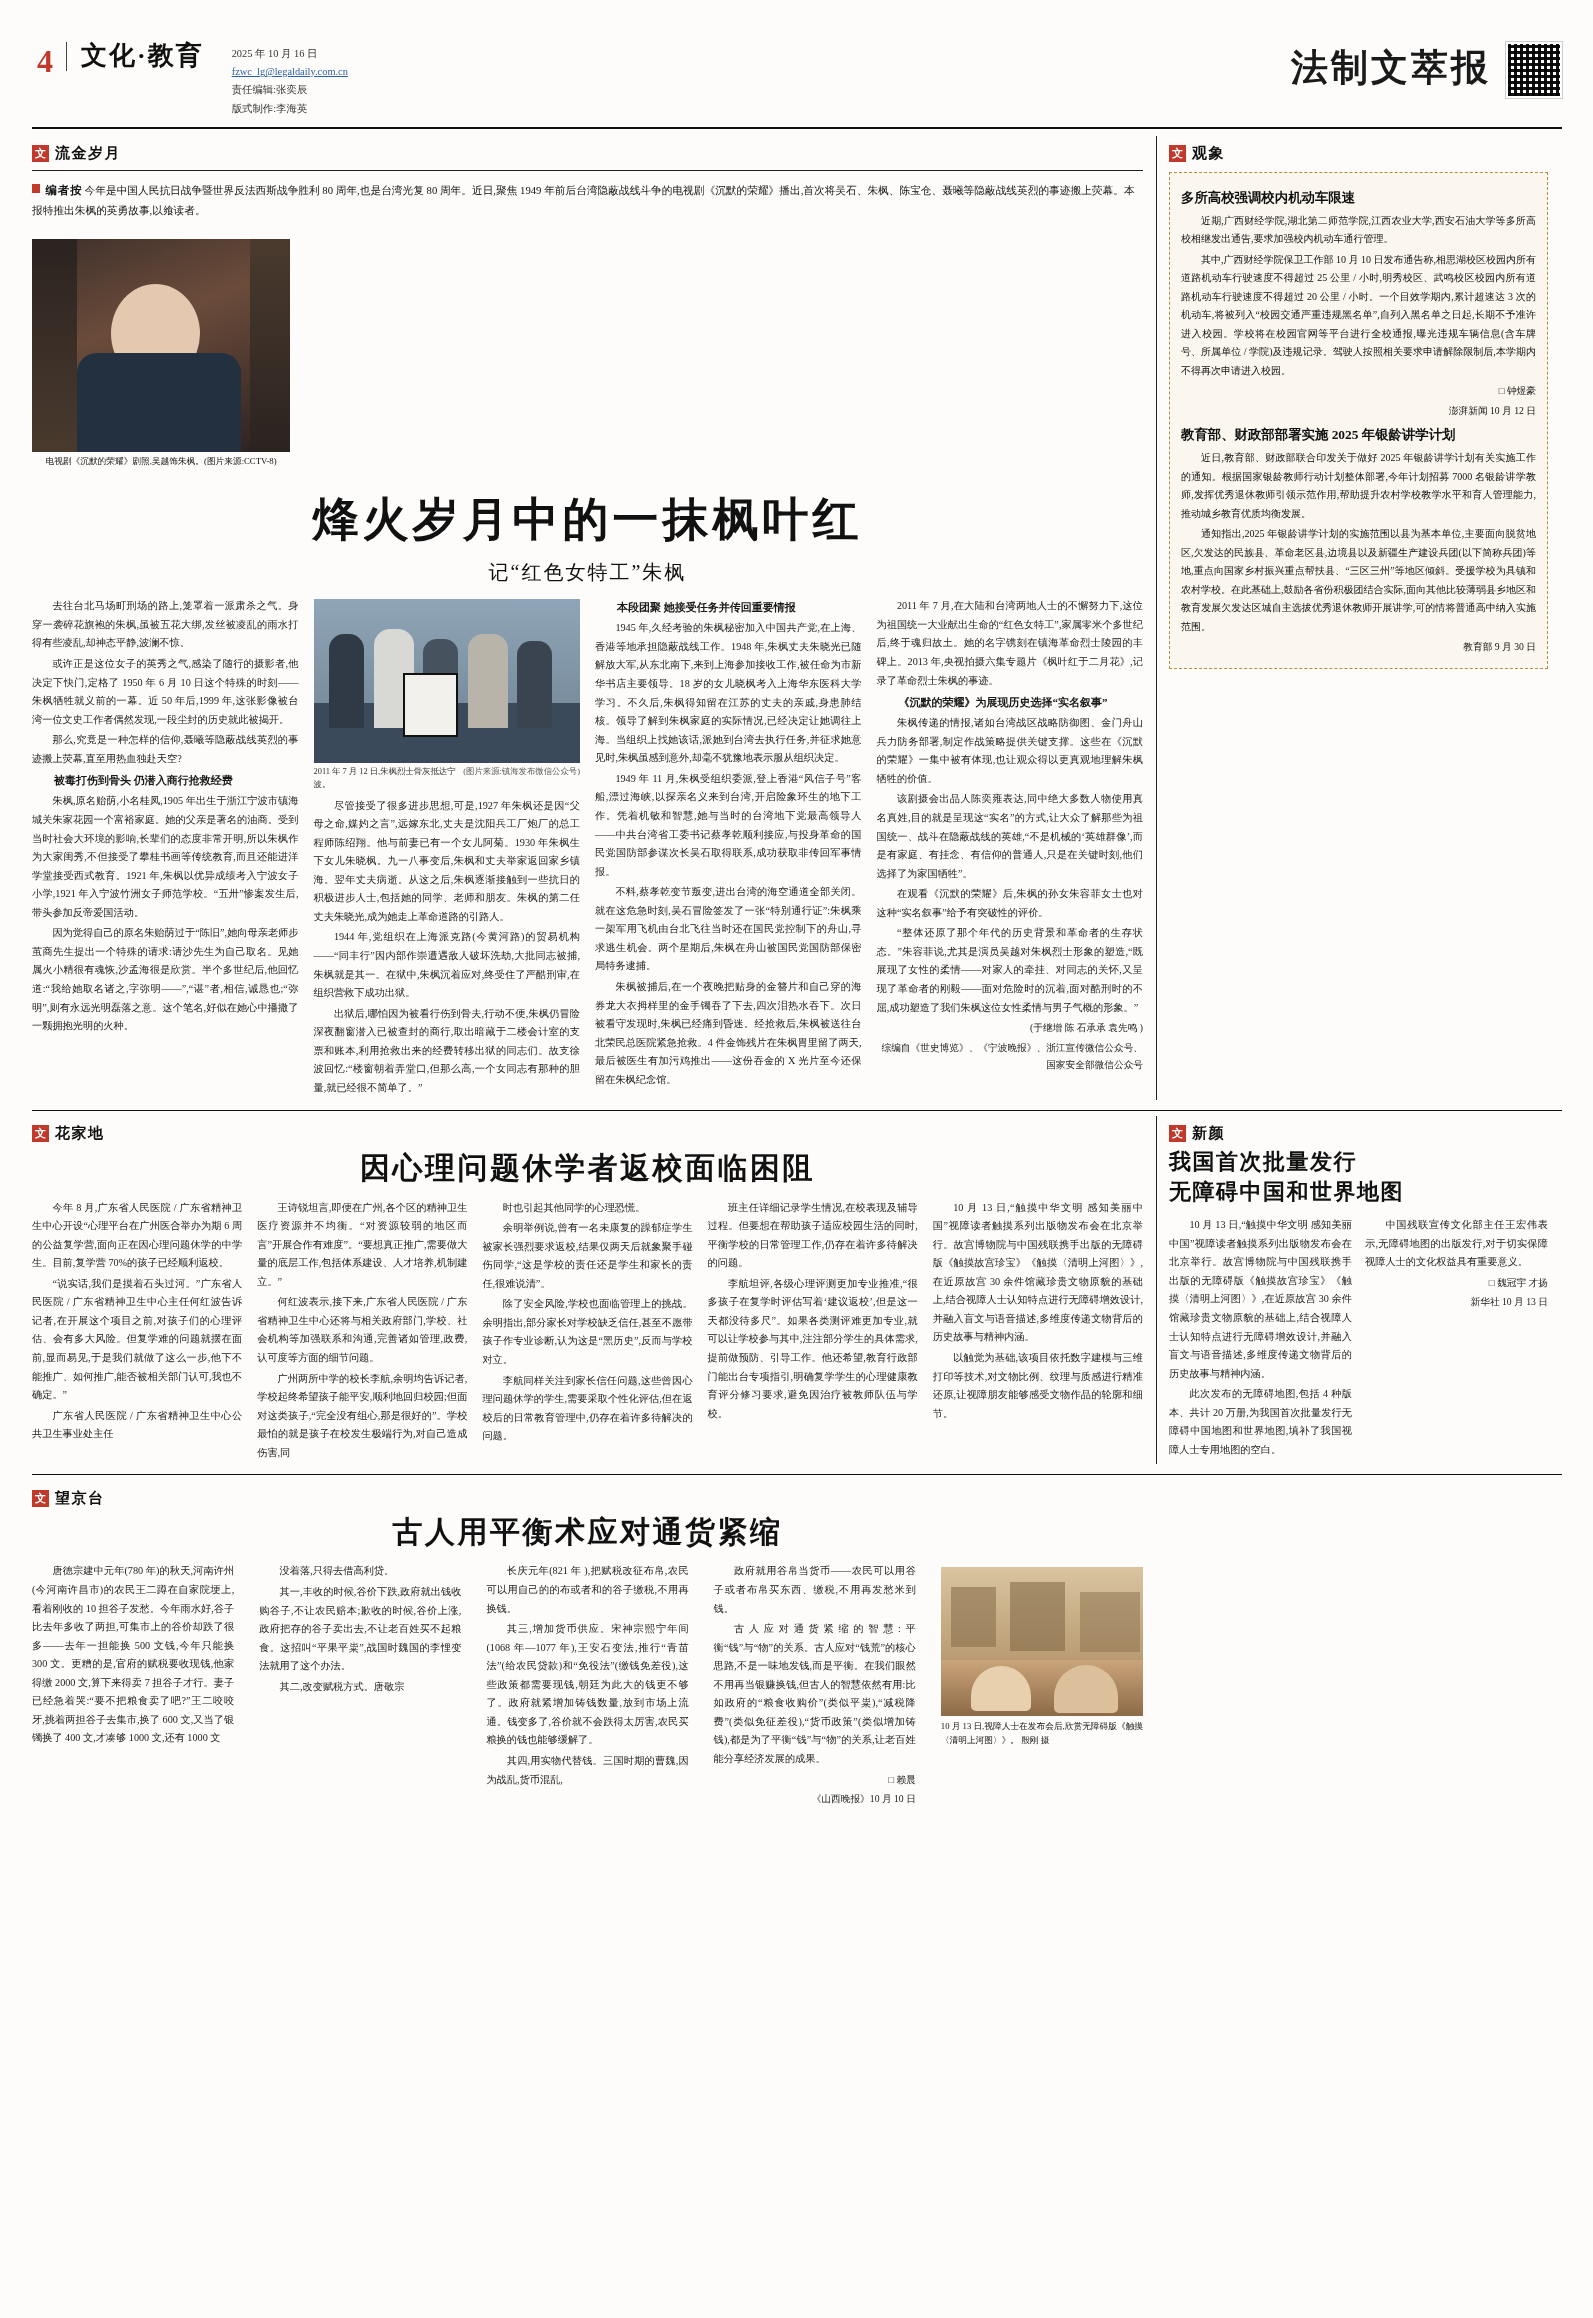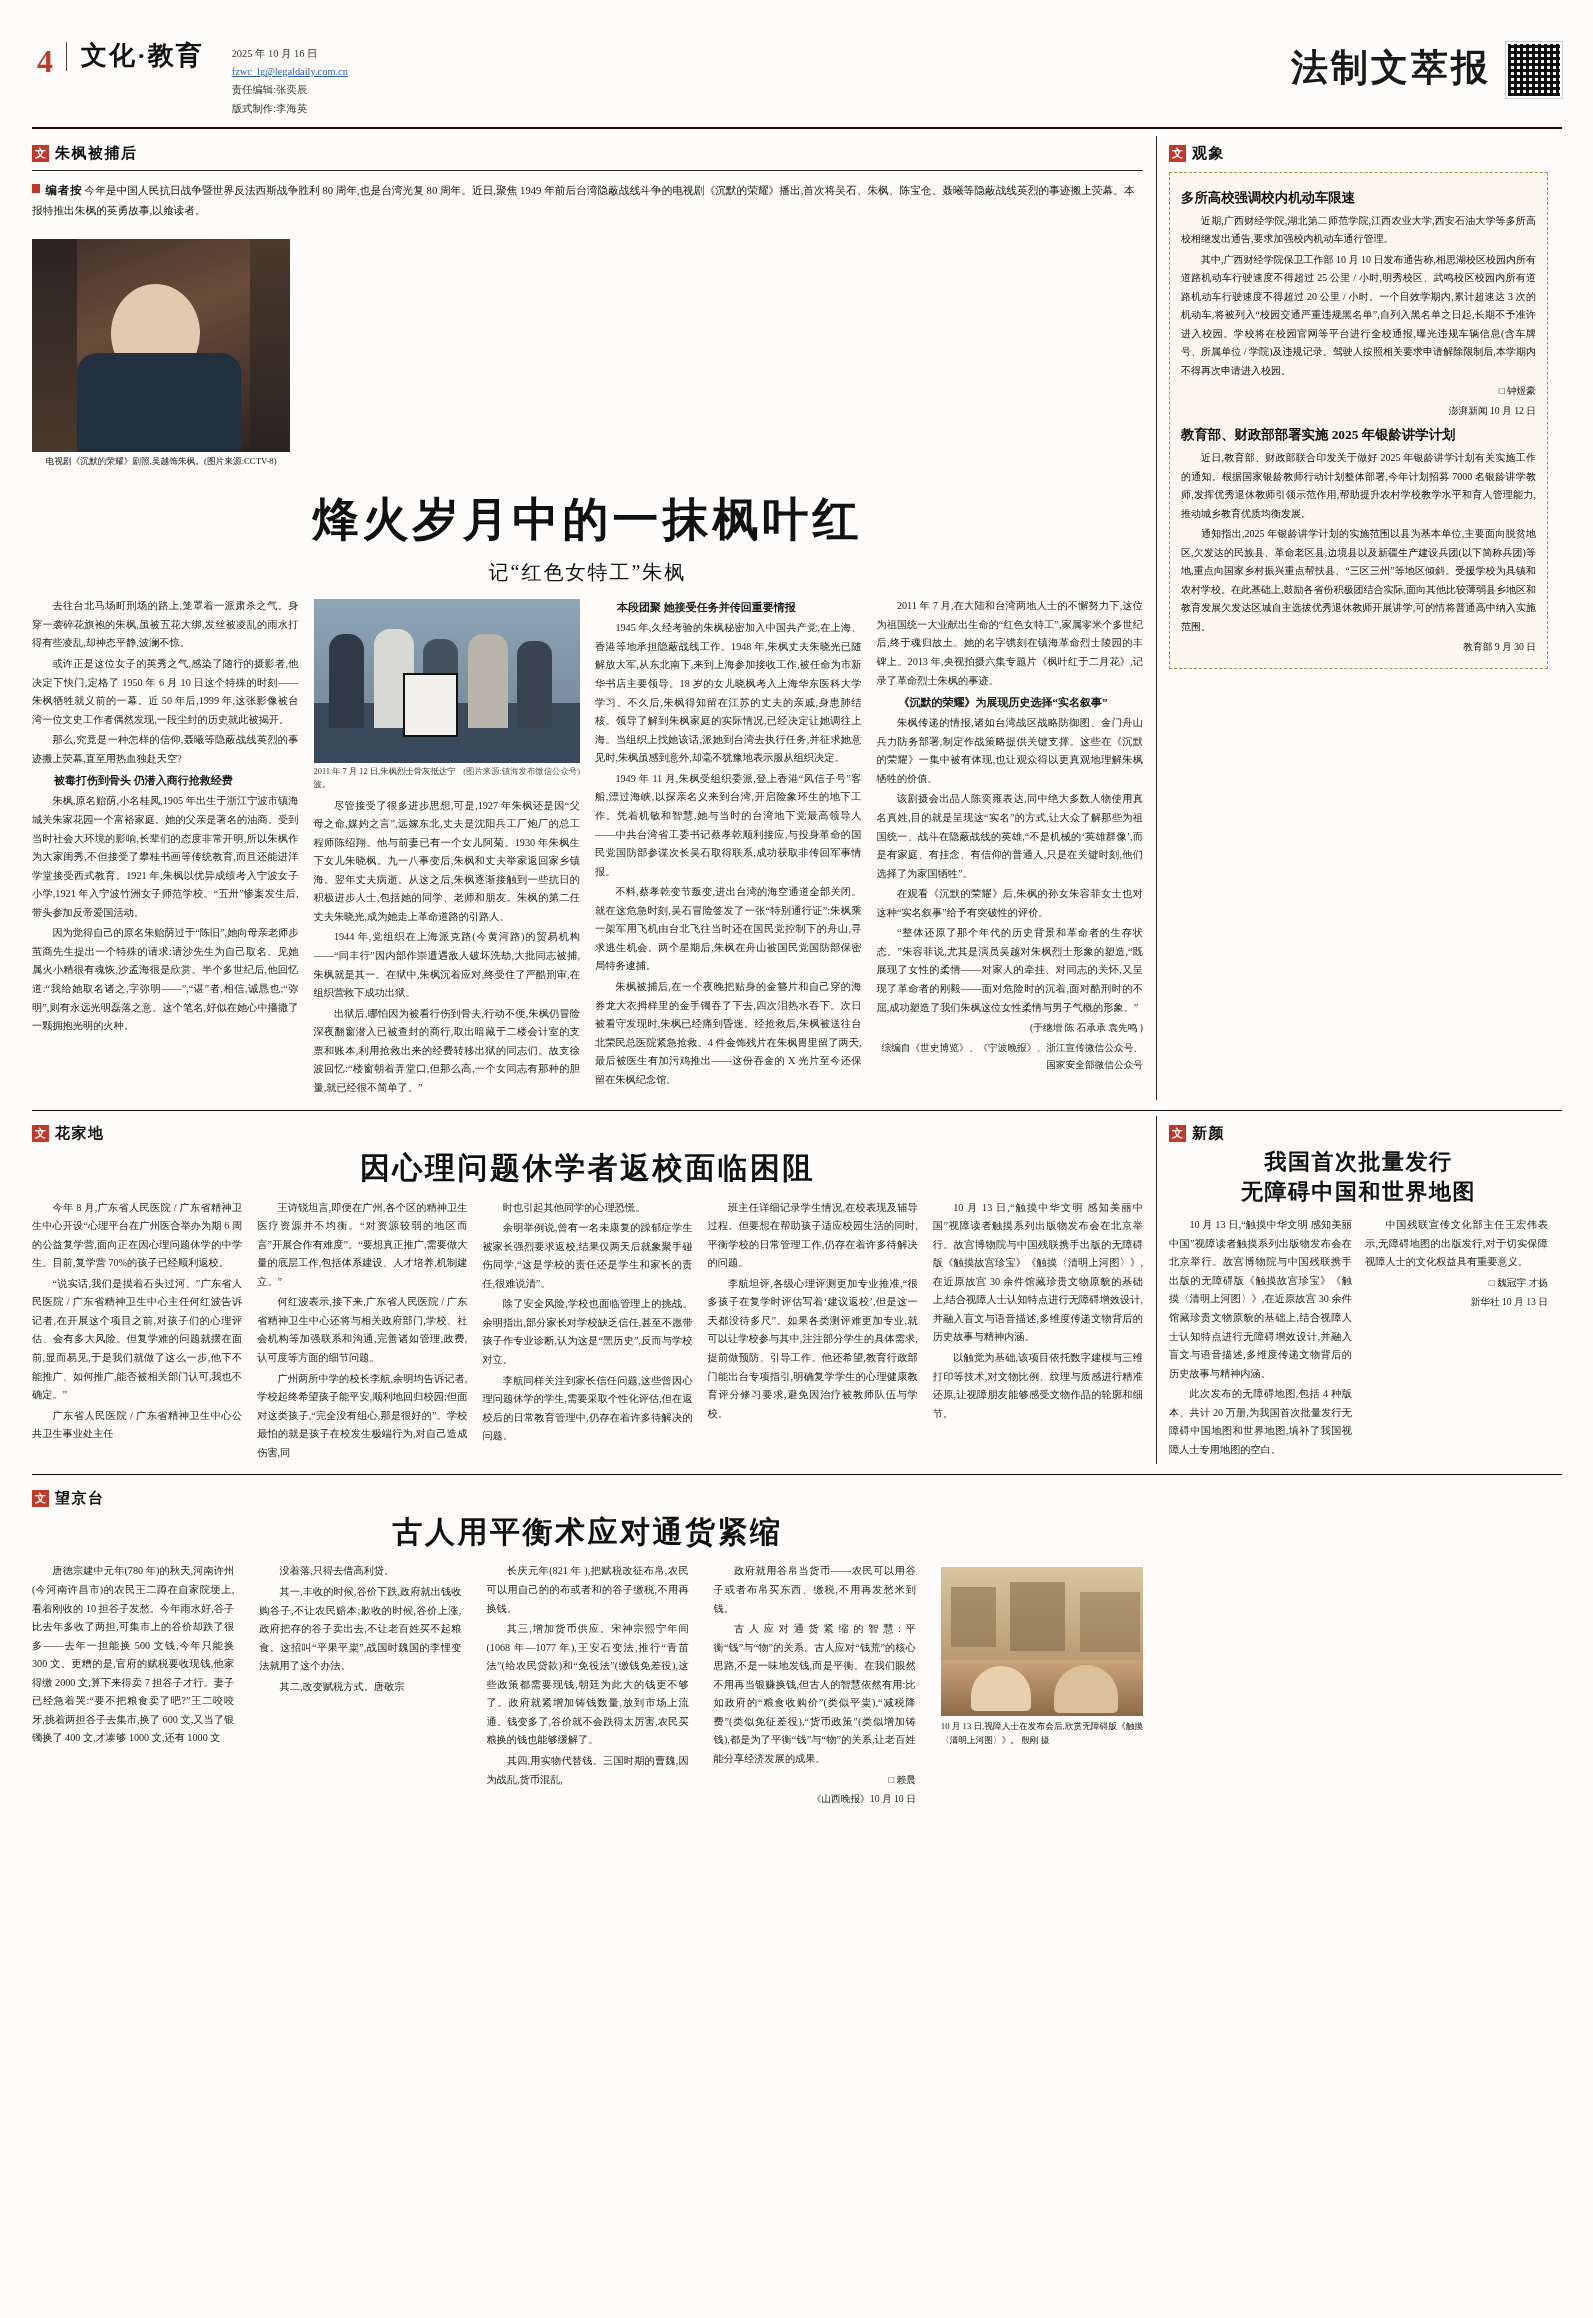--- a/index.html
+++ b/index.html
@@ -71,21 +71,21 @@
   .obs-body p { margin:0 0 2px; text-indent:2em; }
   .sig { text-align:right; font-size:9.7px; margin-top:3px; text-indent:0 !important; }
 
   
   .mid-zone { display:flex; gap:13px; margin-top:5px; }
   .mid-left { width:1111px; }
   .mid-right { width:392px; }
   .mid-title { text-align:center; font-size:30px; font-weight:bold; letter-spacing:2.5px; margin:5px 0 10px; font-family:"DejaVu Serif", serif; }
   .mid-cols { display:flex; gap:15px; }
   .mid-col { width:calc((1111px - 60px)/5); }
-  .mid-right-title { text-align:center; font-size:22px; font-weight:bold; line-height:1.4; letter-spacing:1.5px; margin:3px 0 8px; }
+  .mid-right-title { font-size:22px; font-weight:bold; line-height:1.4; letter-spacing:1.5px; margin:3px 0 8px; }
 
   
   .bot-zone { display:flex; gap:13px; margin-top:6px; }
   .bot-left { width:1111px; }
   .bot-right { width:392px; }
   .bot-title { text-align:center; font-size:30px; font-weight:bold; letter-spacing:2.5px; margin:4px 0 9px; font-family:"DejaVu Serif", serif; }
   .bot-cols { display:flex; gap:25px; }
   .bot-col { width:calc((1111px - 60px)/5); }
   .scroll-photo { width:100%; height:149px; background:linear-gradient(#c8b08a,#9c7f5c); margin-top:5px; position:relative; overflow:hidden; }
   .bot-cap { font-size:8.7px; line-height:1.6; margin-top:4px; text-align:justify; }
@@ -113,21 +113,21 @@
     <div class="masthead-spacer"></div>
     <div class="paper-logo">法制文萃报</div>
     <div class="qr"></div>
   </div>
 
   <div class="top-zone">
 
     <div class="top-main">
       <div class="colhead">
         <div class="badge">文</div>
-        <div class="colhead-label">朱枫被捕后</div>
+        <div class="colhead-label">流金岁月</div>
       </div>
       <div class="rule"></div>
 
       <div style="display:flex; gap:14px;flex-direction:column;">
         <div style="flex:1;">
           <div class="editor-note">
             <span class="en-square"></span><span class="en-head">编者按</span>
             <span class="en-body">今年是中国人民抗日战争暨世界反法西斯战争胜利 80 周年,也是台湾光复 80 周年。近日,聚焦 1949 年前后台湾隐蔽战线斗争的电视剧《沉默的荣耀》播出,首次将吴石、朱枫、陈宝仓、聂曦等隐蔽战线英烈的事迹搬上荧幕。本报特推出朱枫的英勇故事,以飨读者。</span>
           </div>
         </div>

